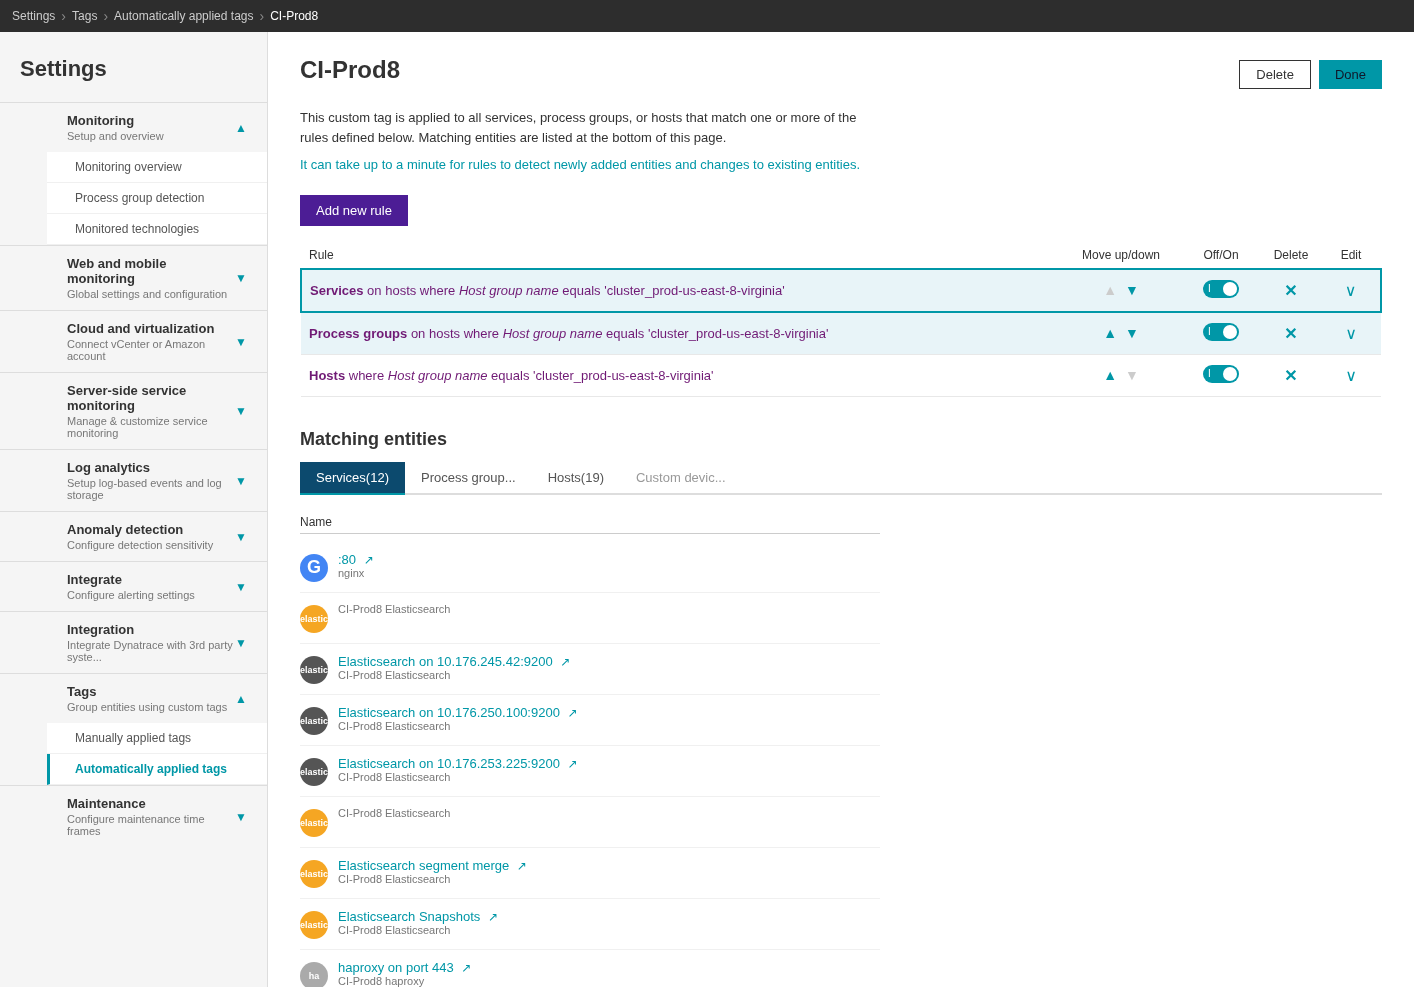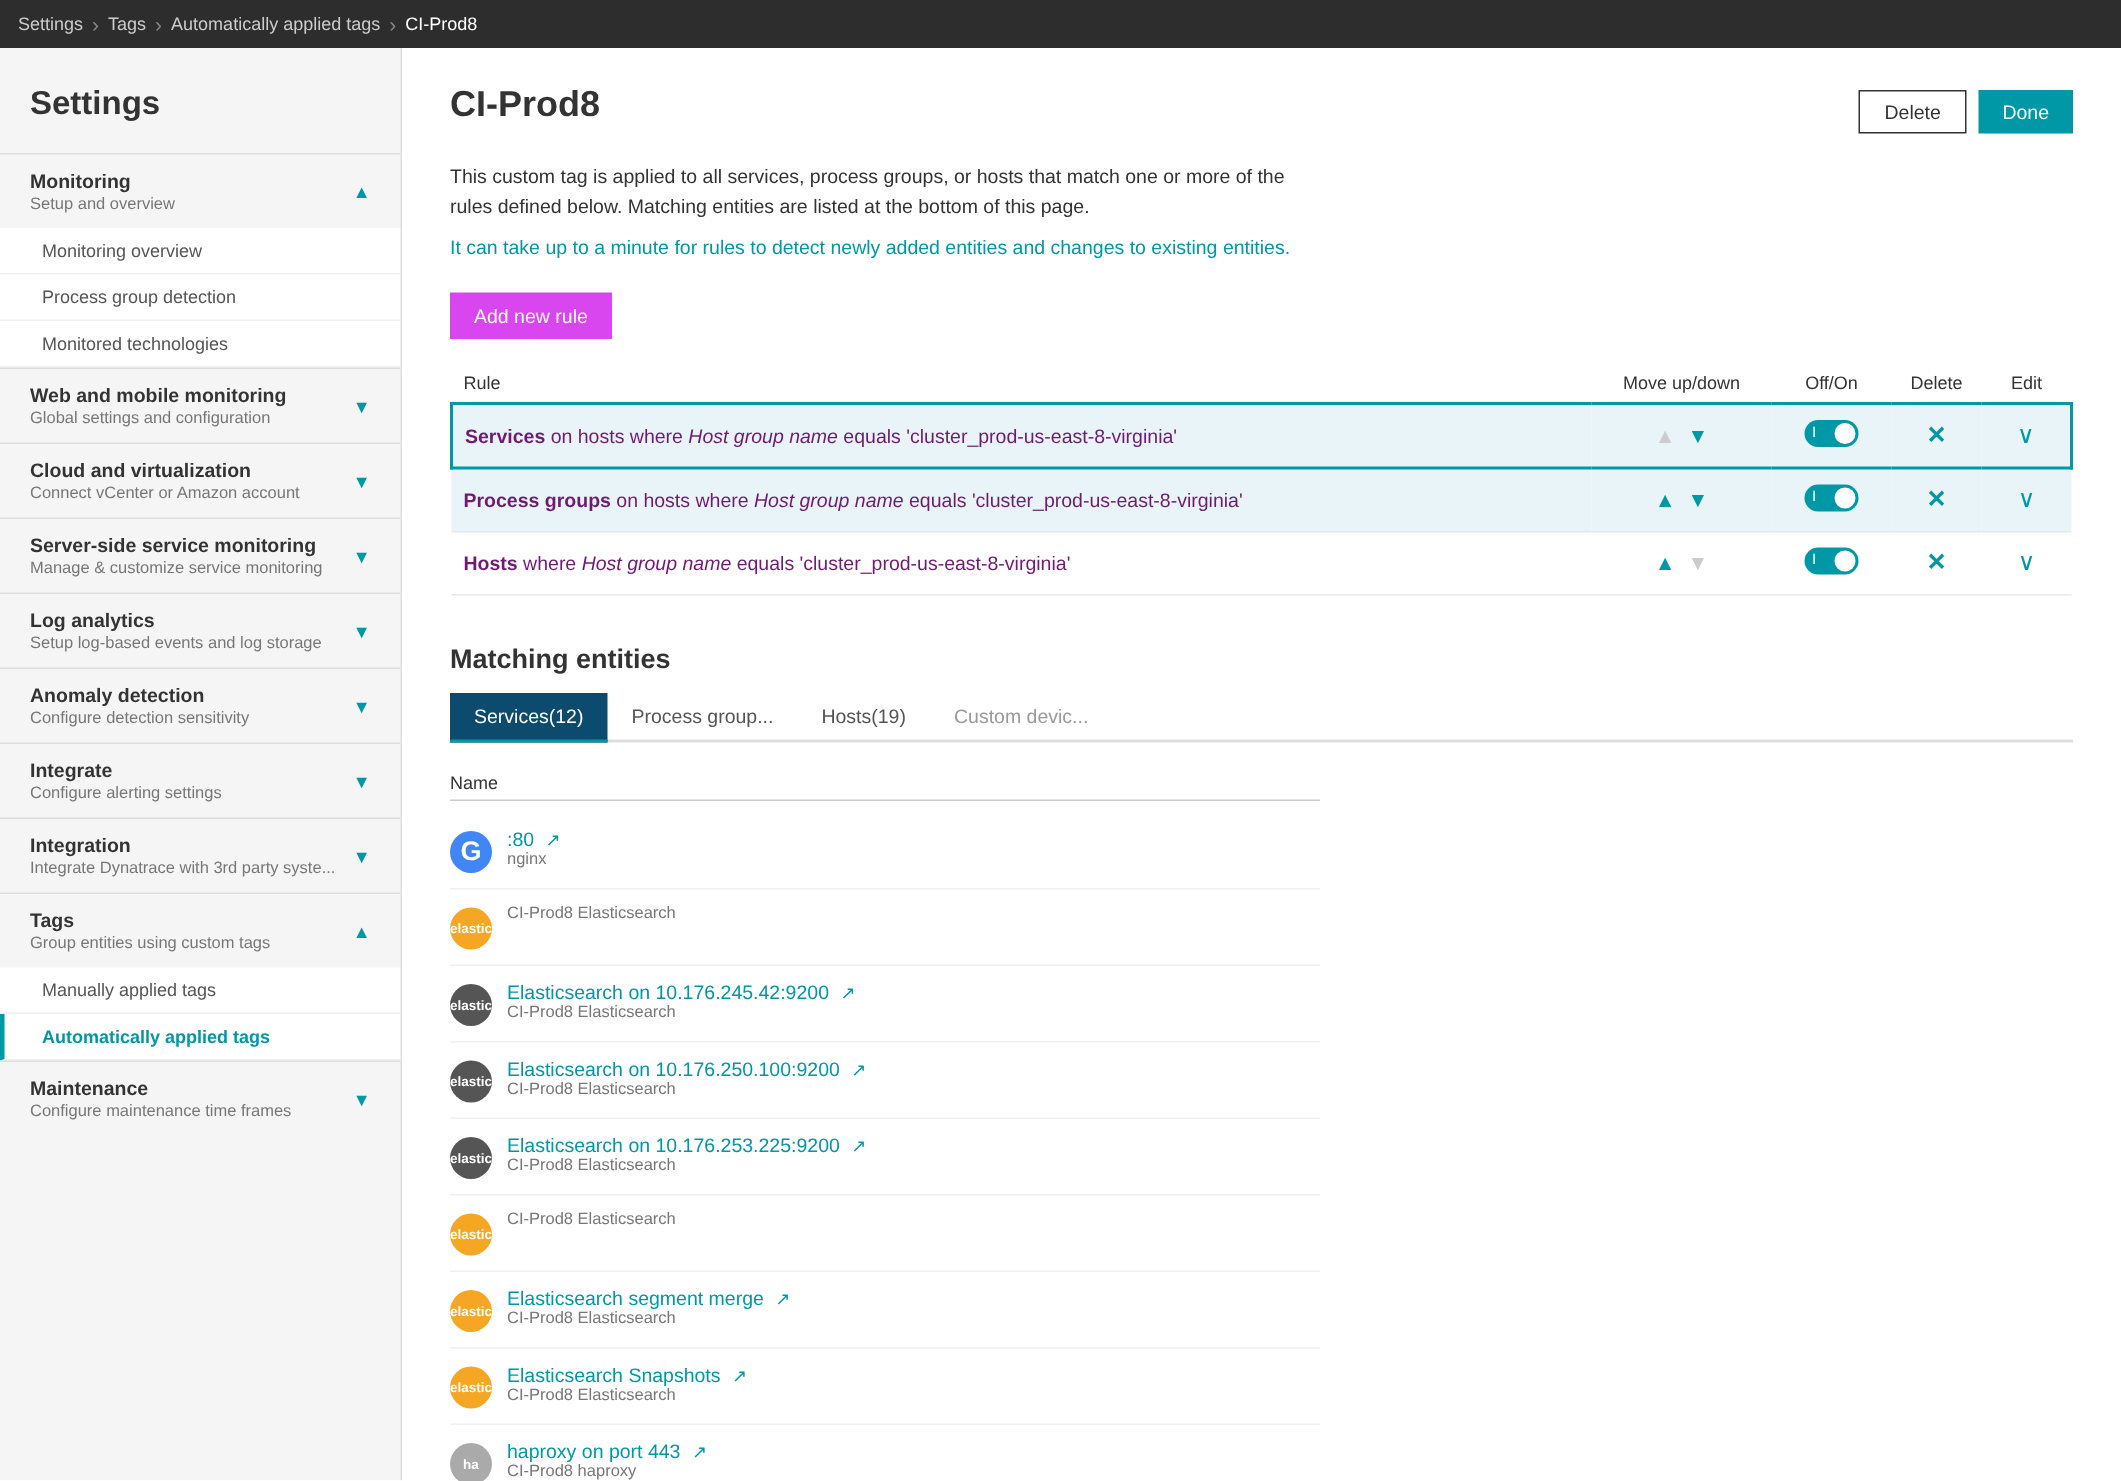--- a/index.html
+++ b/index.html
@@ -45,20 +45,21 @@
       padding-top: 8px;
     }
     .sidebar-title {
       font-size: 22px;
       font-weight: bold;
       color: #333;
       padding: 16px 20px 20px;
     }
     .sidebar-section {
       border-top: 1px solid #ddd;
+      padding-left: 47px;
     }
     .sidebar-section-header {
       display: flex;
       align-items: center;
       justify-content: space-between;
       padding: 10px 20px;
       cursor: pointer;
     }
     .sidebar-section-header .section-title { font-size: 13px; font-weight: bold; color: #333; }
     .sidebar-section-header .section-sub { font-size: 11px; color: #777; margin-top: 2px; }
@@ -111,28 +112,28 @@
       border: 1px solid #333;
       background: #fff;
       color: #333;
       padding: 6px 16px;
       font-size: 13px;
       cursor: pointer;
     }
     .btn-done {
       border: none;
       background: #0097a7;
-      color: #ffffff;
+      color: #0f172a;
       padding: 6px 16px;
       font-size: 13px;
       cursor: pointer;
     }
 
     .btn-add-rule {
-      background: #d946ef;
+      background: #4c1d95;
       color: #fff;
       border: none;
       padding: 8px 16px;
       font-size: 13px;
       cursor: pointer;
       margin-bottom: 16px;
     }
 
     
     .rules-table {

